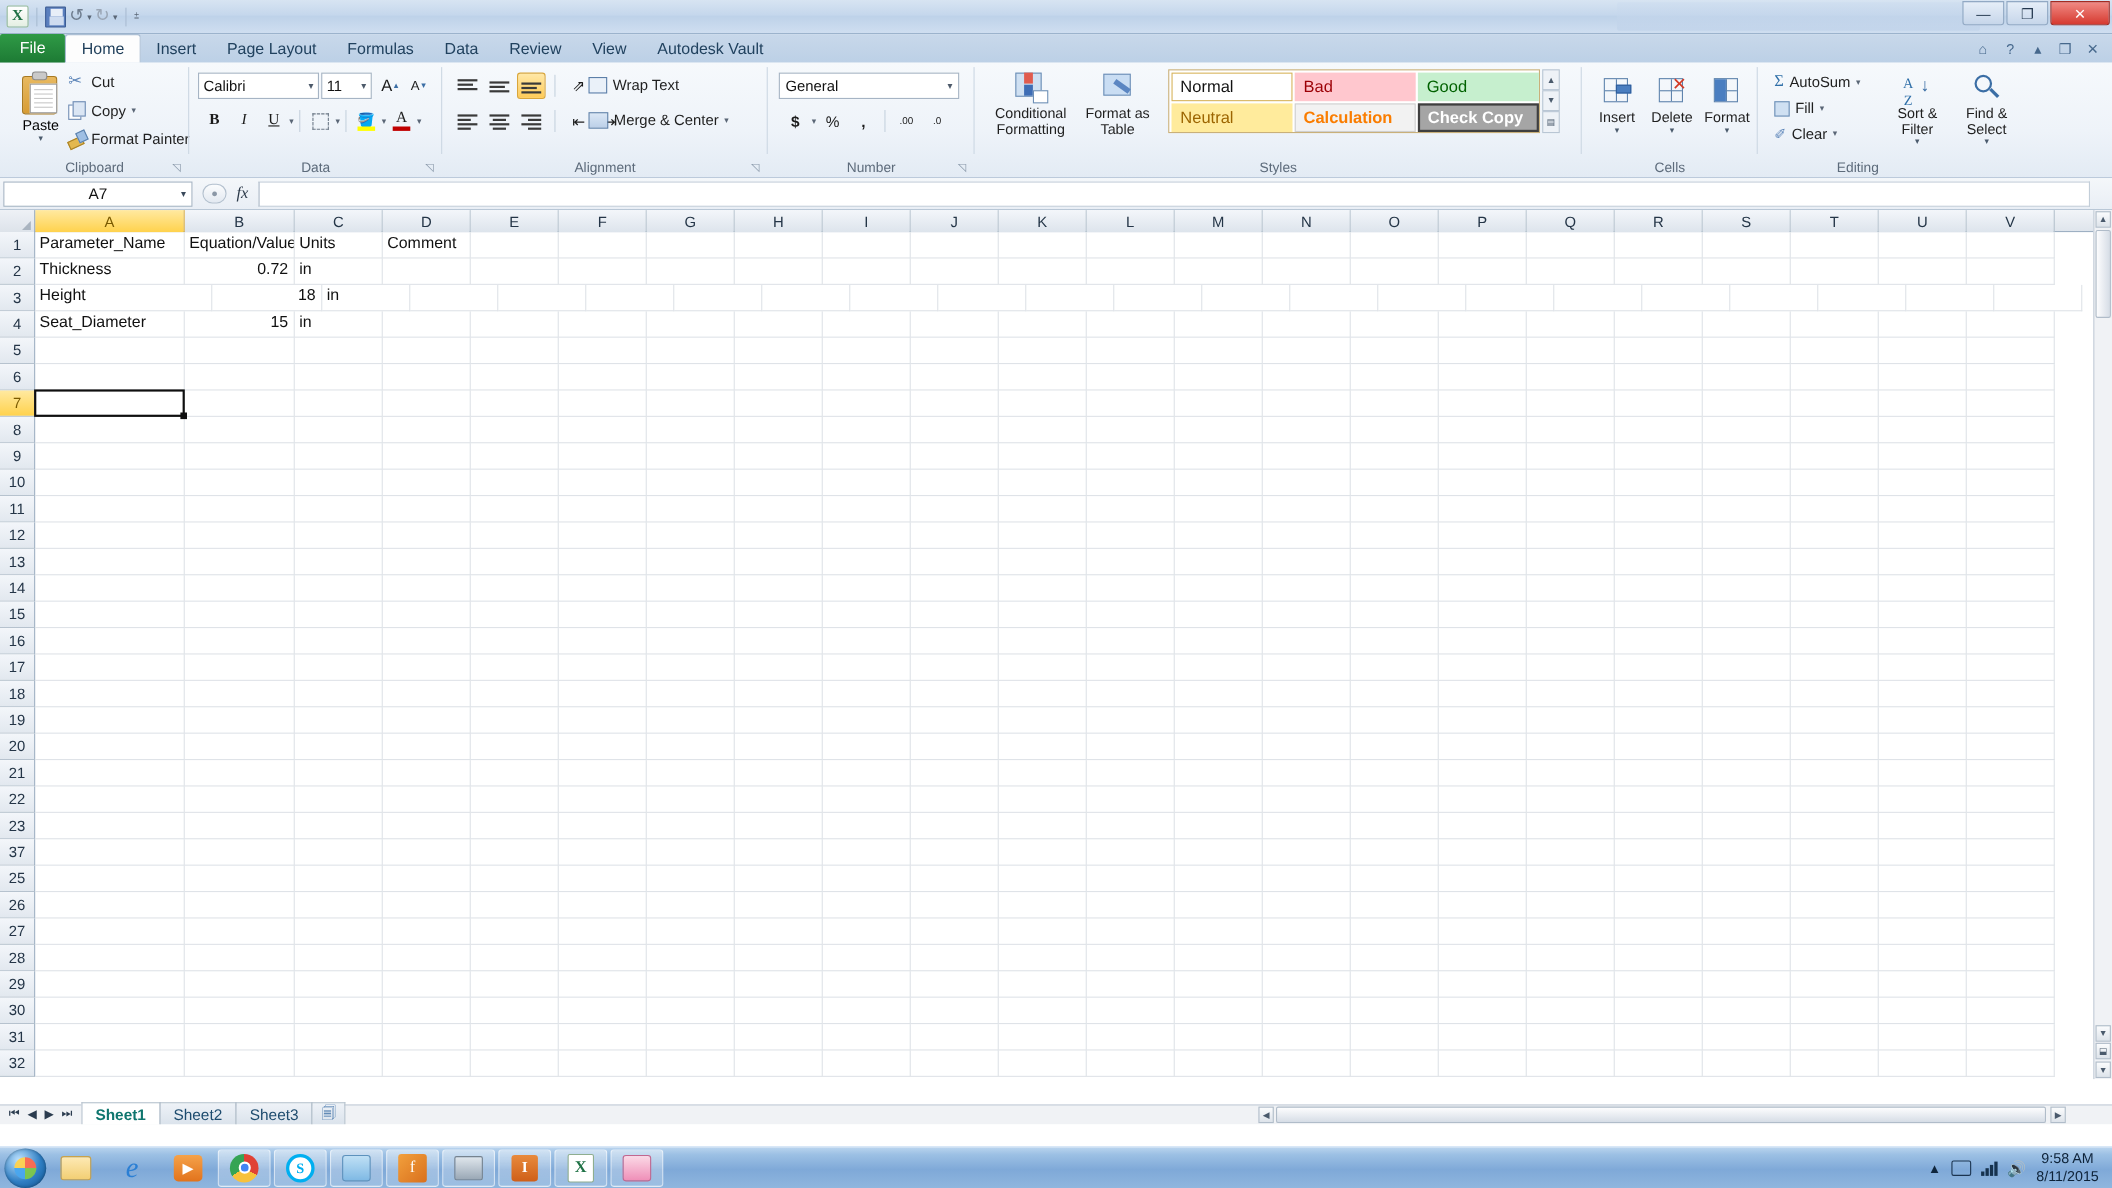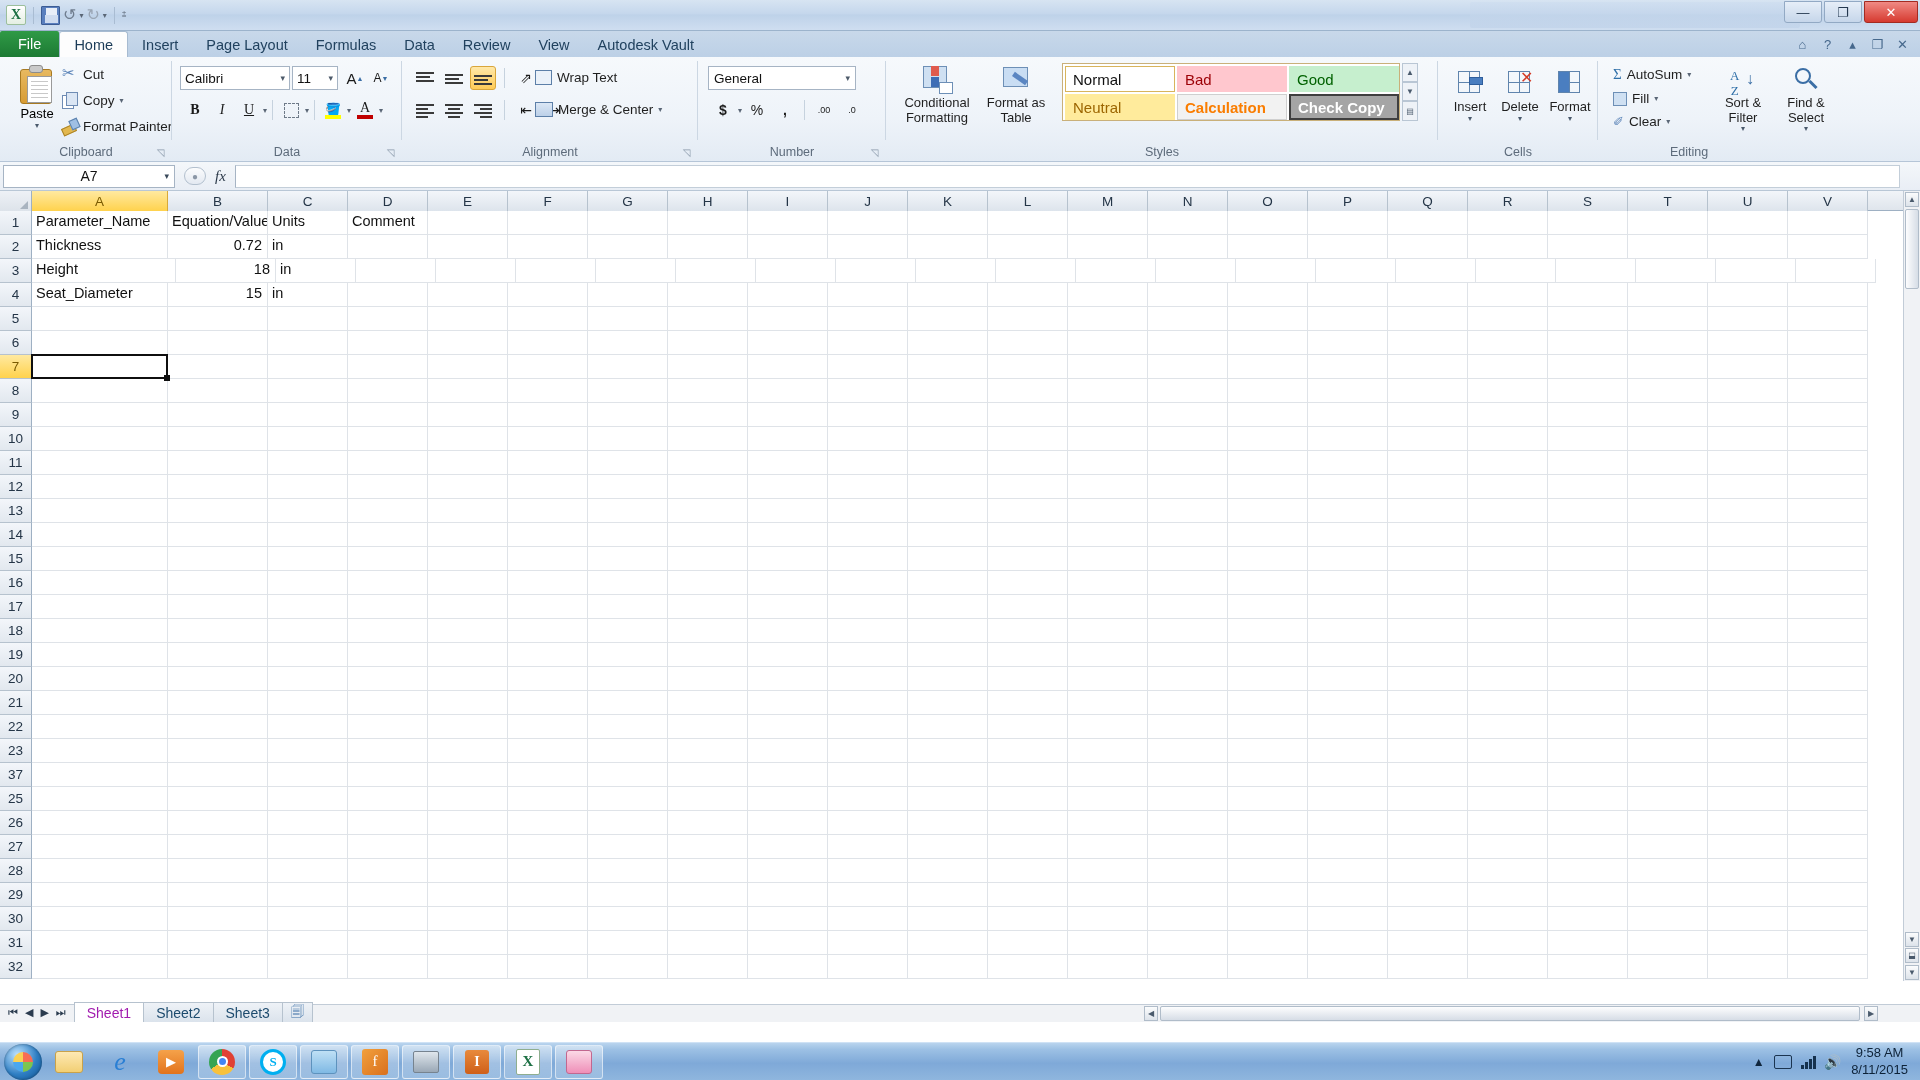--- a/index.html
+++ b/index.html
@@ -244,21 +244,21 @@
   .sheetbar{
     position:absolute; bottom:58px; left:0; width:1150px; height:20px; display:flex; align-items:center; z-index:5;
   }
   .navbtns{ display:flex; align-items:center; gap:7px; padding:0 8px; font-size:11px; color:#2b3c4f;}
   .stab{
     height:20px; padding:0 12px 0 12px; display:flex; align-items:center;
     font-size:14px; color:#1d4b6e; background:linear-gradient(to bottom,#eef2f7,#dbe3ec);
     border:1px solid #b6c2ce; border-bottom:none; margin-right:-1px;
     transform:skewX(0deg);
   }
-  .stab.active{ background:#fff; color:#a21caf; font-weight:normal; }
+  .stab.active{ background:#fff; color:#0f766e; font-weight:bold; }
 
   
   .statusbar{
     position:absolute; left:0; bottom:38px; width:1920px; height:20px;
     background:linear-gradient(to bottom,#e9edf3,#dbe1ea); border-top:1px solid #c2ccd7;
     display:flex; align-items:center; font-size:13px; color:#28394c;
   }
   .st-left{ padding-left:10px; }
   .st-right{ margin-left:auto; display:flex; align-items:center; gap:7px; padding-right:14px;}
   .viewbtn{ width:19px;height:16px; border:1px solid #9aa8b8; background:#dde4ec; position:relative;}
@@ -487,21 +487,21 @@
         <span style="width:18px;height:15px;border:1px solid #5c7fa8;background:linear-gradient(to bottom,#dbe7f5,#bcd0e8);display:block;"></span>
         <span>Merge &amp; Center</span>
         <span class="tiny-caret">▾</span>
       </div>
       <div class="glabel">Alignment</div>
       <div class="gdlg">◹</div>
       <div class="gsep"></div>
     </div>
 
     <div class="grp" style="left:698px;width:188px;">
-      <div class="numbox" style="left:10px;top:9px;width:148px;">
+      <div class="numbox" style="left:10px;top:9px;width:164px;">
         <span>General</span>
         <span style="margin-left:auto;font-size:9px;color:#4d5a6a;">▾</span>
       </div>
       <div style="position:absolute;left:12px;top:41px;display:flex;align-items:center;gap:2px;">
         <div class="fbtn" style="font-weight:bold;">$</div>
         <span class="tiny-caret">▾</span>
         <div class="fbtn">%</div>
         <div class="fbtn" style="font-weight:bold;">,</div>
         <span class="sepv" style="margin:0 4px;"></span>
         <div class="fbtn" style="font-size:9px;">
@@ -739,21 +739,21 @@
         <div class="cell" style="width: 80px;"></div>
         <div class="cell" style="width: 80px;"></div>
         <div class="cell" style="width: 80px;"></div>
         <div class="cell" style="width: 80px;"></div>
         <div class="cell" style="width: 80px;"></div>
         <div class="cell" style="width: 80px;"></div>
         <div class="cell" style="width: 80px;"></div>
         <div class="cell" style="width: 80px;"></div>
       </div>
       <div class="crow">
-        <div class="cell" style="width: 144px;">Height</div>
+        <div class="cell" style="width: 161px;">Height</div>
         <div class="cell num" style="width: 100px;">18</div>
         <div class="cell" style="width: 80px;">in</div>
         <div class="cell" style="width: 80px;"></div>
         <div class="cell" style="width: 80px;"></div>
         <div class="cell" style="width: 80px;"></div>
         <div class="cell" style="width: 80px;"></div>
         <div class="cell" style="width: 80px;"></div>
         <div class="cell" style="width: 80px;"></div>
         <div class="cell" style="width: 80px;"></div>
         <div class="cell" style="width: 80px;"></div>

